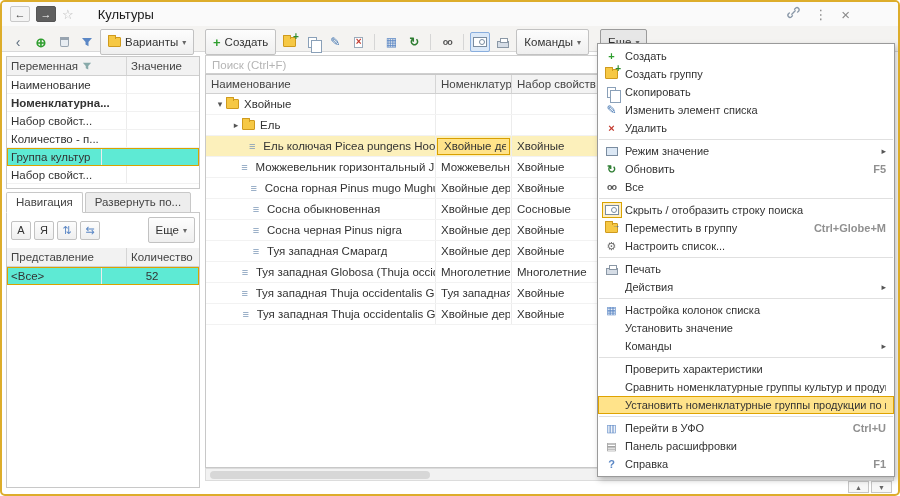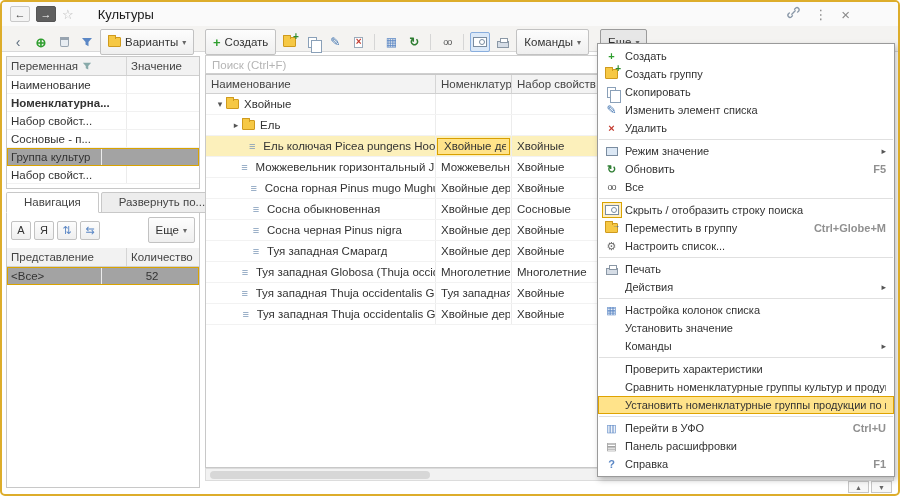--- a/index.html
+++ b/index.html
@@ -39,38 +39,38 @@
   .ico-copy::after { content:""; position:absolute; left:2px; top:2px; width:9px; height:11px; border:1px solid #8aa0b8; background:#fff; }
   .ico-docx { display:inline-block; width:9px; height:11px; border:1px solid #9aabbc; background:#fff; position:relative; }
   .ico-docx::after { content:"\00d7"; color:#c33a2e; font-weight:bold; font-size:10px; position:absolute; left:1px; top:-2px; }
   .ico-trash { display:inline-block; width:9px; height:10px; border:1px solid #98a4b0; border-top:3px solid #98a4b0; background:#e8edf2; border-radius:0 0 2px 2px; }
   .ico-mon { display:inline-block; width:12px; height:9px; border:1px solid #7a8ca0; background:#dce8f5; }
   .ico-sb { display:inline-block; width:14px; height:10px; border:1px solid #7a8ca0; background:#fff; position:relative; }
   .ico-sb::after { content:""; position:absolute; right:1px; top:1px; width:4px; height:4px; border:1px solid #7a8ca0; border-radius:50%; }
   .ico-boxed { display:inline-flex; padding:2px; border:1px solid #d9a300; background:#ffeec2; }
   .ico-prn { display:inline-block; width:12px; height:7px; background:#d6dde6; border:1px solid #8a97a5; position:relative; margin-top:4px; }
   .ico-prn::before { content:""; position:absolute; left:2px; top:-4px; width:6px; height:3px; background:#fff; border:1px solid #8a97a5; }
-  .oo { font-size:9px; font-weight:normal; color:#555; letter-spacing:-1px; }
+  .oo { font-size:9px; font-weight:bold; color:#555; letter-spacing:-1px; }
   .funnel { display:inline-block; }
 
   
   .panel { position:absolute; border:1px solid #c8c8c8; background:#fff; }
   .panel-params { left:4px; top:54px; width:194px; height:133px; }
   .grid-head { display:flex; height:19px; background:#f2f2f2; border-bottom:1px solid #d0d0d0; color:#444; align-items:center; }
   .grid-head .hc { padding:0 4px; display:flex; align-items:center; gap:4px; overflow:hidden; white-space:nowrap; align-self:stretch; }
   .bline { border-right:1px solid #d5d5d5; }
   .prow { display:flex; height:18px; align-items:center; border-bottom:1px solid #f1f1f1; }
   .prow .pc { padding:0 4px; overflow:hidden; white-space:nowrap; align-self:stretch; display:flex; align-items:center; border-right:1px solid #ececec; }
   .prow.bold { font-weight:bold; }
-  .prow.sel { background:#a3a3a3; outline:1px solid #d9a300; outline-offset:-1px;gap:40px; }
+  .prow.sel { background:#5eead4; outline:1px solid #d9a300; outline-offset:-1px;gap:40px; }
   .w120 { width:120px; } .w72 { width:72px; border-right:none !important; }
 
   
   .tabs { position:absolute; left:4px; top:190px; display:flex; }
-  .tab { height:21px; padding:3px 17px 0; border:1px solid #c8c8c8; background:#ededed; color:#444; margin-right:2px; border-radius:2px 2px 0 0; white-space:nowrap; }
+  .tab { height:21px; padding:3px 9px 0; border:1px solid #c8c8c8; background:#ededed; color:#444; margin-right:2px; border-radius:2px 2px 0 0; white-space:nowrap; }
   .tab.active { background:#fff; border-bottom-color:#fff; position:relative; z-index:2; }
   .panel-nav { left:4px; top:210px; width:194px; height:276px; }
   .navbtns { display:flex; align-items:center; gap:3px; padding:4px 4px 5px; }
   .sqbtn { width:20px; height:19px; border:1px solid #c2c2c2; border-radius:2px; background:linear-gradient(#fdfdfd,#efefef); display:inline-flex; align-items:center; justify-content:center; font-size:11px; color:#333; }
   .navbtns .btn { margin-left:auto; height:19px; }
 
   
   .search { position:absolute; left:203px; top:53px; width:689px; height:19px; border:1px solid #cfcfcf; padding:0 6px; font-family:Liberation Sans, sans-serif; font-size:11.5px; color:#333; background:#fff; }
   .search::placeholder { color:#b5b5b5; }
   .list { position:absolute; left:203px; top:72px; width:689px; height:394px; border:1px solid #c8c8c8; background:#fff; overflow:hidden; }
@@ -223,21 +223,21 @@
         <div class="pc w72"></div>
       </div>
     <div class="prow">
         <div class="pc w120">
           <span>Набор свойст...</span>
         </div>
         <div class="pc w72"></div>
       </div>
     <div class="prow">
         <div class="pc w120">
-          <span>Сосновые - п...</span>
+          <span>Количество - п...</span>
         </div>
         <div class="pc w72"></div>
       </div>
     <div class="prow sel">
         <div class="pc w120">
           <span>Группа культур</span>
         </div>
         <div class="pc w72"></div>
       </div>
     <div class="prow">

